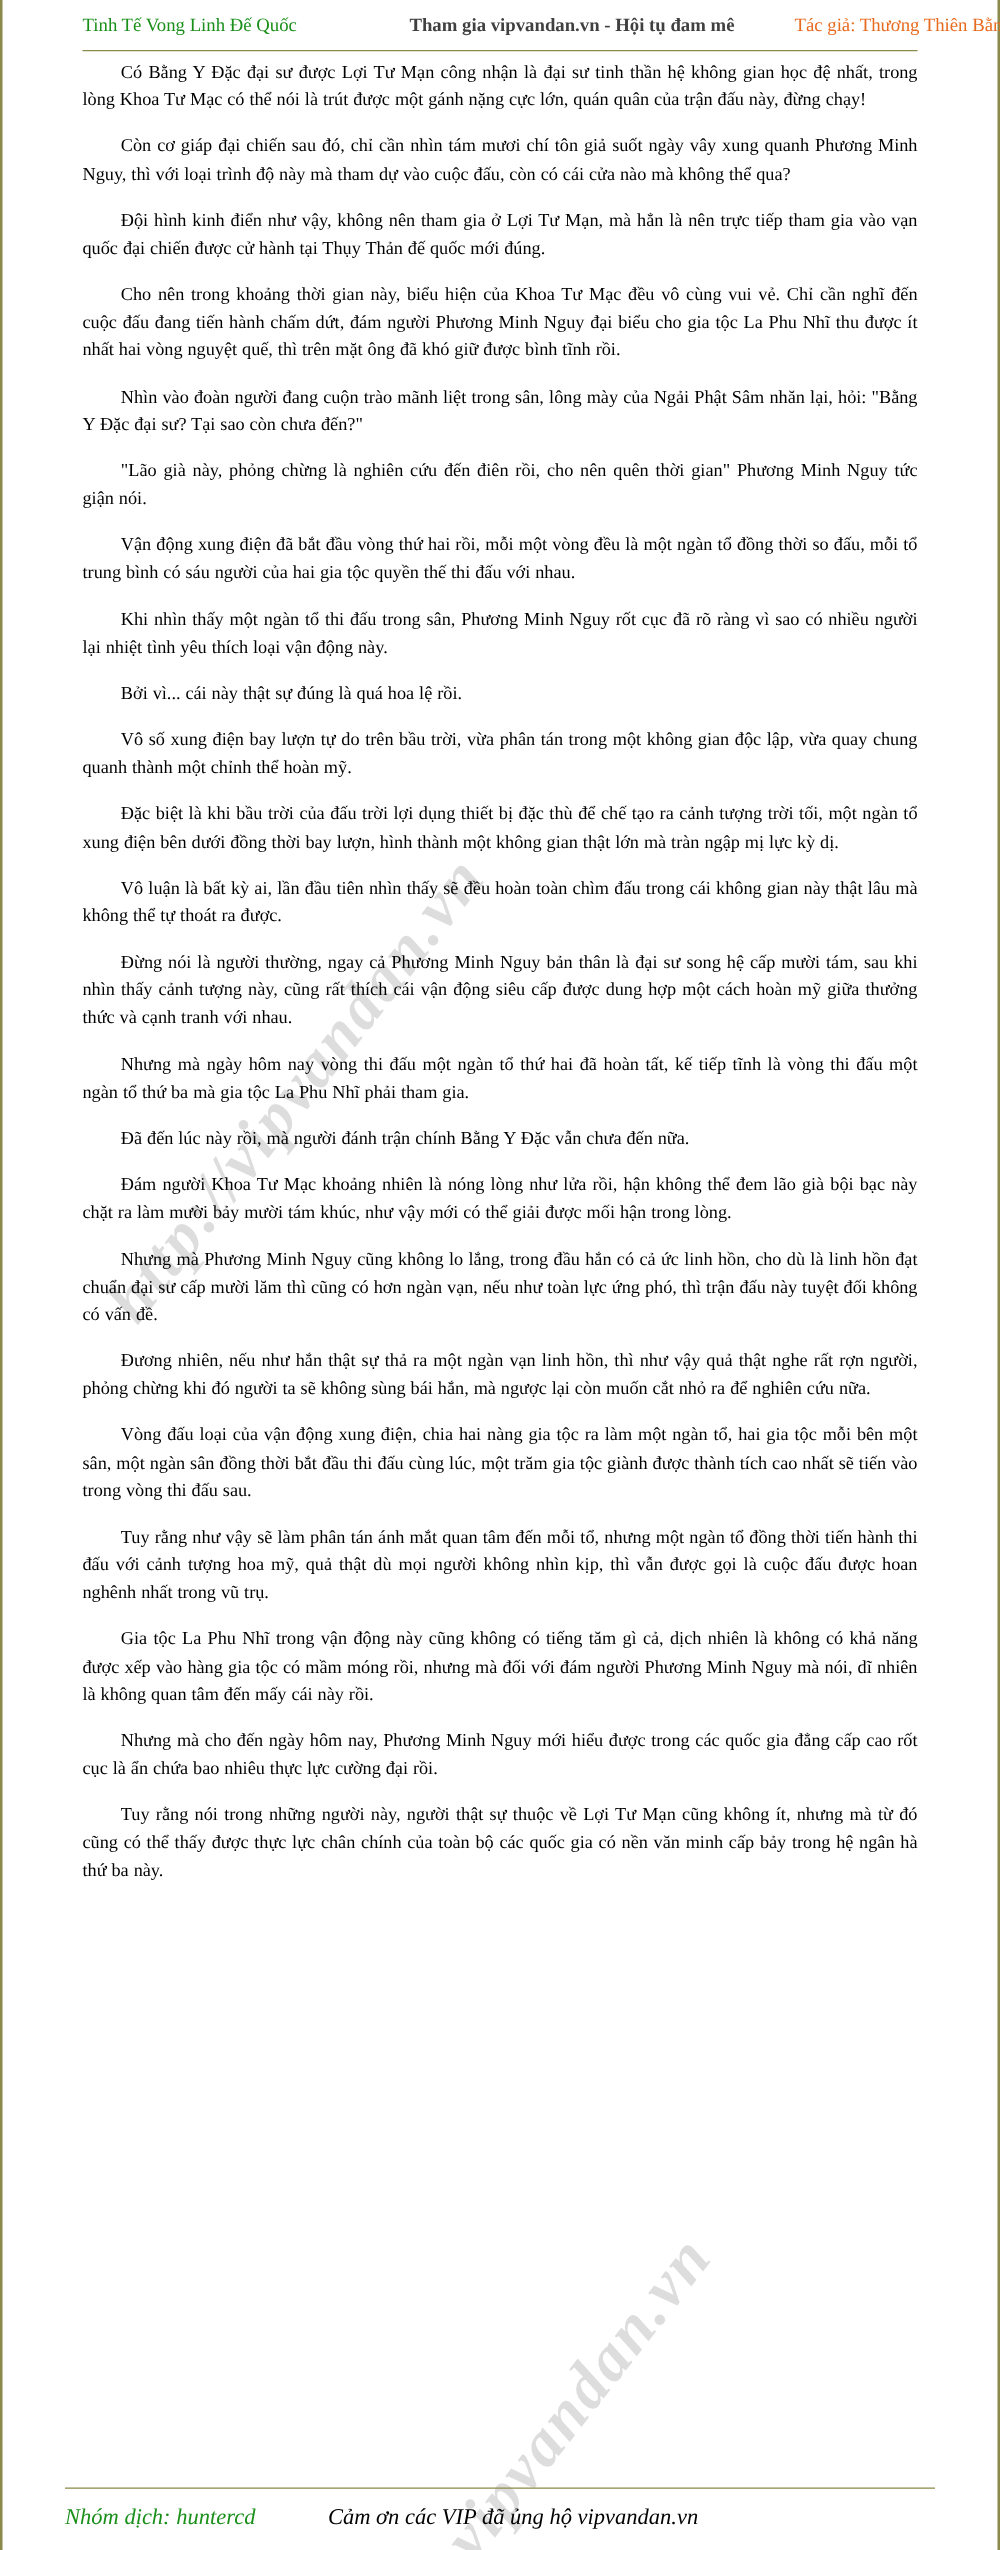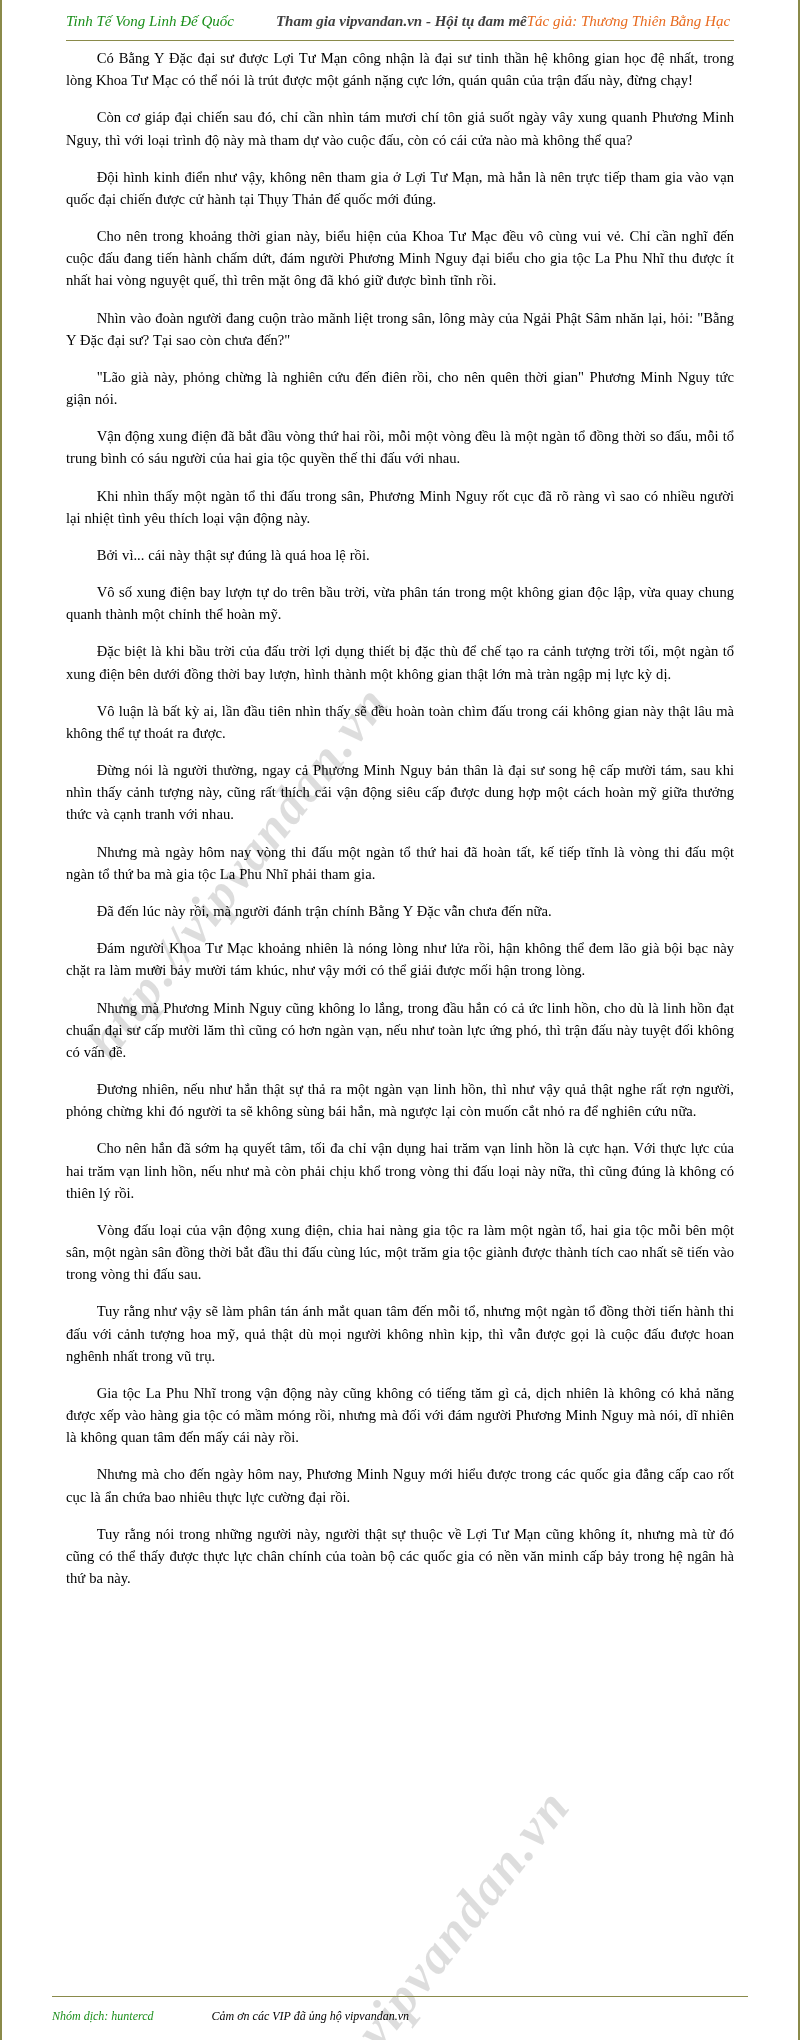--- a/index.html
+++ b/index.html
@@ -69,24 +69,24 @@
   
   .header {
     position: relative;
     z-index: 10;
     padding: 12px 0 0 0;
   }
   .header-row {
     display: flex;
     align-items: flex-start;
     padding: 0 52px 0 52px;
-    font-style: italic;
     font-size: 15px;
     line-height: 1.2;
     white-space: nowrap;
+    gap: 48px;
   }
   .header-title {
     color: #1a8f1a;
     font-weight: normal;
     flex: 0 0 auto;
     padding-right: 42px;
   }
   .header-promo {
     color: #404040;
     font-weight: bold;
@@ -130,21 +130,21 @@
   .footer-rule {
     margin: 0 52px 0 52px;
     border-top: 1px solid #8a8a4a;
     height: 0;
   }
   .footer-row {
     display: flex;
     align-items: baseline;
     padding: 12px 20px 0 52px;
     font-style: italic;
-    font-size: 12px;
+    font-size: 18px;
     white-space: nowrap;
   }
   .footer-group {
     color: #1a8f1a;
     flex: 0 0 auto;
     padding-right: 58px;
   }
   .footer-thanks {
     color: #000000;
     flex: 0 0 auto;
@@ -184,21 +184,20 @@
       <p class="para">Bởi vì... cái này thật sự đúng là quá hoa lệ rồi.</p>
       <p class="para">Vô số xung điện bay lượn tự do trên bầu trời, vừa phân tán trong một không gian độc lập, vừa quay chung quanh thành một chỉnh thể hoàn mỹ.</p>
       <p class="para">Đặc biệt là khi bầu trời của đấu trời lợi dụng thiết bị đặc thù để chế tạo ra cảnh tượng trời tối, một ngàn tổ xung điện bên dưới đồng thời bay lượn, hình thành một không gian thật lớn mà tràn ngập mị lực kỳ dị.</p>
       <p class="para">Vô luận là bất kỳ ai, lần đầu tiên nhìn thấy sẽ đều hoàn toàn chìm đấu trong cái không gian này thật lâu mà không thể tự thoát ra được.</p>
       <p class="para">Đừng nói là người thường, ngay cả Phương Minh Nguy bản thân là đại sư song hệ cấp mười tám, sau khi nhìn thấy cảnh tượng này, cũng rất thích cái vận động siêu cấp được dung hợp một cách hoàn mỹ giữa thưởng thức và cạnh tranh với nhau.</p>
       <p class="para">Nhưng mà ngày hôm nay vòng thi đấu một ngàn tổ thứ hai đã hoàn tất, kế tiếp tĩnh là vòng thi đấu một ngàn tổ thứ ba mà gia tộc La Phu Nhĩ phải tham gia.</p>
       <p class="para">Đã đến lúc này rồi, mà người đánh trận chính Bằng Y Đặc vẫn chưa đến nữa.</p>
       <p class="para">Đám người Khoa Tư Mạc khoảng nhiên là nóng lòng như lửa rồi, hận không thể đem lão già bội bạc này chặt ra làm mười bảy mười tám khúc, như vậy mới có thể giải được mối hận trong lòng.</p>
       <p class="para">Nhưng mà Phương Minh Nguy cũng không lo lắng, trong đầu hắn có cả ức linh hồn, cho dù là linh hồn đạt chuẩn đại sư cấp mười lăm thì cũng có hơn ngàn vạn, nếu như toàn lực ứng phó, thì trận đấu này tuyệt đối không có vấn đề.</p>
       <p class="para">Đương nhiên, nếu như hắn thật sự thả ra một ngàn vạn linh hồn, thì như vậy quả thật nghe rất rợn người, phỏng chừng khi đó người ta sẽ không sùng bái hắn, mà ngược lại còn muốn cắt nhỏ ra để nghiên cứu nữa.</p>
-      <p class="para">Cho nên hắn đã sớm hạ quyết tâm, tối đa chỉ vận dụng hai trăm vạn linh hồn là cực hạn. Với thực lực của hai trăm vạn linh hồn, nếu như mà còn phải chịu khổ trong vòng thi đấu loại này nữa, thì cũng đúng là không có thiên lý rồi.</p>
       <p class="para">Vòng đấu loại của vận động xung điện, chia hai nàng gia tộc ra làm một ngàn tổ, hai gia tộc mỗi bên một sân, một ngàn sân đồng thời bắt đầu thi đấu cùng lúc, một trăm gia tộc giành được thành tích cao nhất sẽ tiến vào trong vòng thi đấu sau.</p>
       <p class="para">Tuy rằng như vậy sẽ làm phân tán ánh mắt quan tâm đến mỗi tổ, nhưng một ngàn tổ đồng thời tiến hành thi đấu với cảnh tượng hoa mỹ, quả thật dù mọi người không nhìn kịp, thì vẫn được gọi là cuộc đấu được hoan nghênh nhất trong vũ trụ.</p>
       <p class="para">Gia tộc La Phu Nhĩ trong vận động này cũng không có tiếng tăm gì cả, dịch nhiên là không có khả năng được xếp vào hàng gia tộc có mầm móng rồi, nhưng mà đối với đám người Phương Minh Nguy mà nói, dĩ nhiên là không quan tâm đến mấy cái này rồi.</p>
       <p class="para">Nhưng mà cho đến ngày hôm nay, Phương Minh Nguy mới hiểu được trong các quốc gia đẳng cấp cao rốt cục là ẩn chứa bao nhiêu thực lực cường đại rồi.</p>
       <p class="para">Tuy rằng nói trong những người này, người thật sự thuộc về Lợi Tư Mạn cũng không ít, nhưng mà từ đó cũng có thể thấy được thực lực chân chính của toàn bộ các quốc gia có nền văn minh cấp bảy trong hệ ngân hà thứ ba này.</p>
     </div>
 
   <div class="footer">
     <div class="footer-rule"></div>
     <div class="footer-row">

